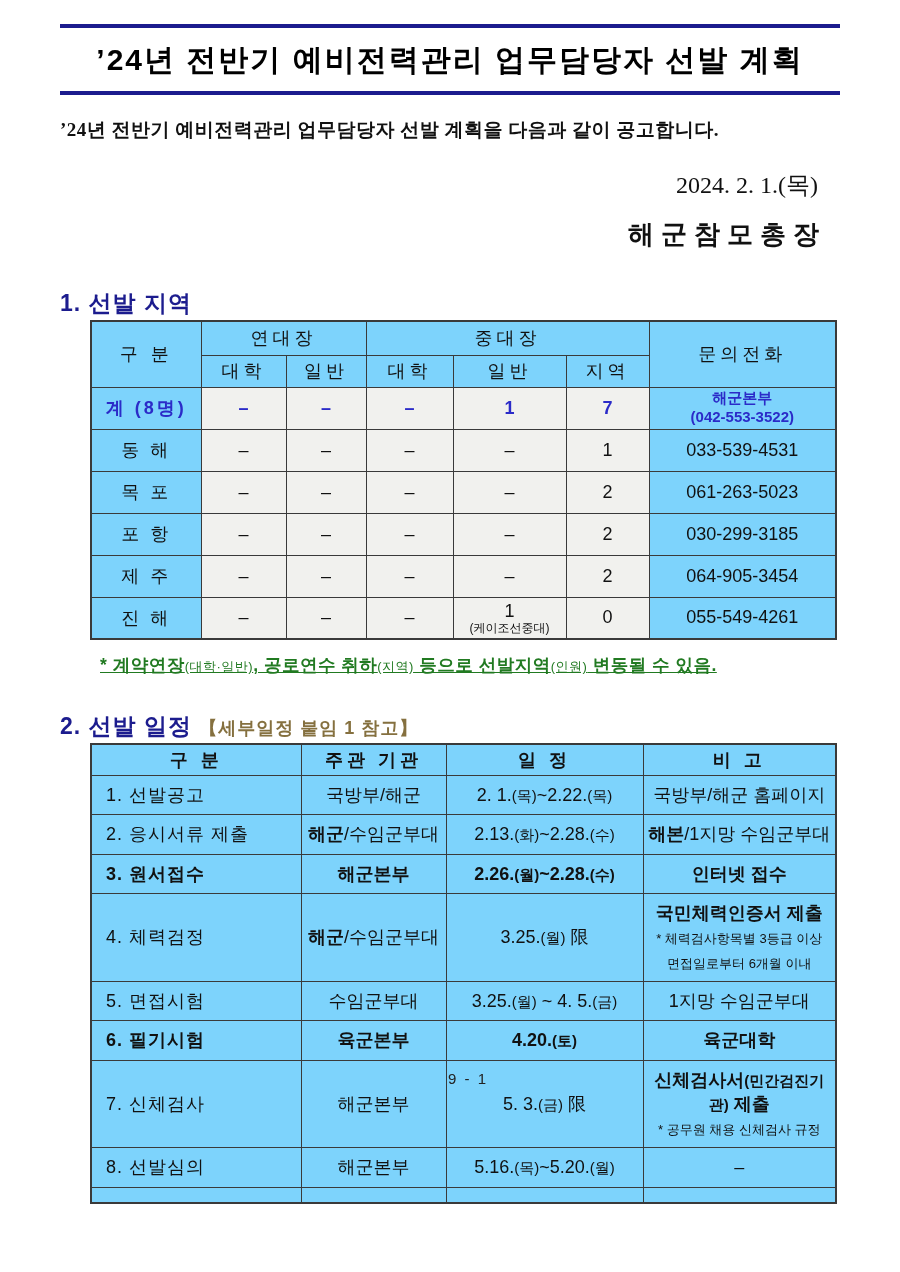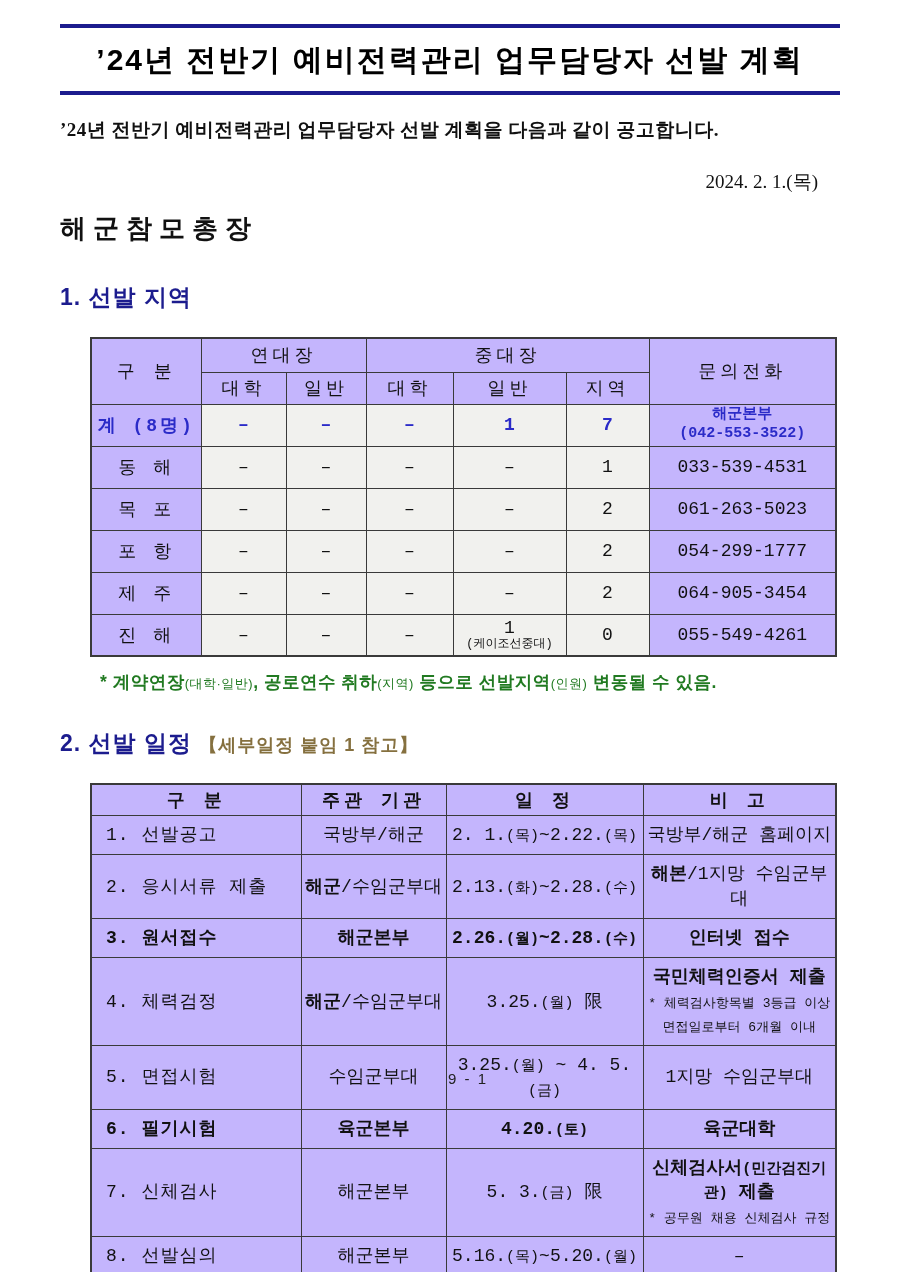--- a/index.html
+++ b/index.html
@@ -32,43 +32,43 @@
   }
   
   .intro{
     margin-top:22px;
     font-family:"Liberation Serif","DejaVu Serif",serif;
     font-weight:bold;font-size:19px;letter-spacing:0.5px;
   }
   .date-line{
     margin-top:26px;text-align:right;padding-right:22px;
     font-family:"Liberation Serif","DejaVu Serif",serif;
-    font-size:19px;
+    font-size:24px;
   }
   .signer-line{
-    margin-top:16px;text-align:left;padding-right:14px;
+    margin-top:16px;text-align:right;padding-right:14px;
     font-family:"Liberation Serif","DejaVu Serif",serif;
     font-size:26px;font-weight:bold;letter-spacing:7px;
   }
 
   
   .sec-heading{
     color:var(--navy);
     font-size:23px;font-weight:bold;
     letter-spacing:1px;
   }
   .sec1{margin-top:36px;}
   .sec2{margin-top:30px;}
   .sec-bracket{
     color:var(--brown);
     font-size:18px;font-weight:bold;letter-spacing:1px;
   }
 
   
-  table{border-collapse:collapse;table-layout:fixed;margin-left:30px;margin-top:24px;background:#c4b5fd;font-family:Liberation Mono, monospace;}
+  table{border-collapse:collapse;table-layout:fixed;margin-left:30px;margin-top:1px;background:#7dd3fc;}
   th,td{border:1px solid var(--border);text-align:center;vertical-align:middle;font-size:18px;}
   table{border:2px solid var(--border);}
   .b{font-weight:bold;}
   .sm{font-size:13px;font-weight:normal;}
   .md{font-size:15px;}
   .bold-row td, .bold-row td span{font-weight:bold;}
   .bold-row td .md{font-weight:bold;}
 
   
   .region-table{width:745px;}
@@ -88,21 +88,21 @@
   .schedule-table th{font-weight:bold;height:32px;letter-spacing:4px;}
   .schedule-table td{padding:7px 3px;line-height:1.35;}
   .schedule-table td.label-cell{text-align:left;padding-left:14px;letter-spacing:1px;}
   .schedule-table td .sm{line-height:1.3;}
 
   
   .note{
     margin:6px 0 0 40px;
     color:var(--green);
     font-size:17.5px;font-weight:bold;
-    letter-spacing:0.5px;line-height:1.75;
+    letter-spacing:0.5px;line-height:1.75;text-decoration:underline;
   }
   .note .sm{color:var(--green);}
   .notes-block{margin-top:10px;}
 
   
   .footer{
     position:absolute;left:18px;bottom:34px;width:100%;
     text-align:center;font-size:15px;letter-spacing:2px;color:#222;
   }
 </style>
@@ -174,21 +174,21 @@
           <td class="val">2</td>
           <td class="contact">061-263-5023</td>
         </tr>
         <tr>
           <td class="name">포 항</td>
           <td class="val">–</td>
           <td class="val">–</td>
           <td class="val">–</td>
           <td class="val">–</td>
           <td class="val">2</td>
-          <td class="contact">054-299-1777</td>
+          <td class="contact">030-299-3185</td>
         </tr>
         <tr>
           <td class="name">제 주</td>
           <td class="val">–</td>
           <td class="val">–</td>
           <td class="val">–</td>
           <td class="val">–</td>
           <td class="val">2</td>
           <td class="contact">064-905-3454</td>
         </tr>

